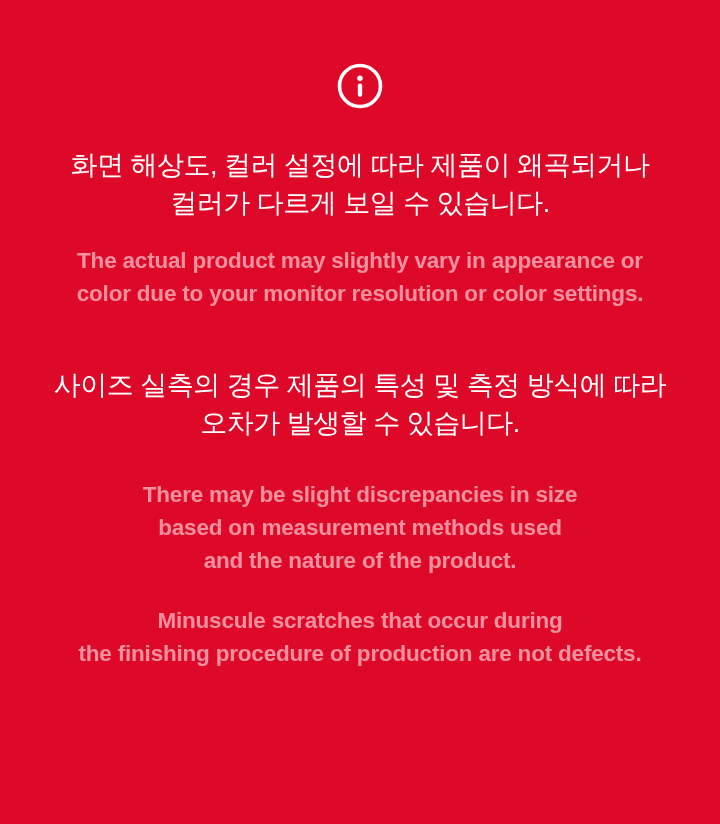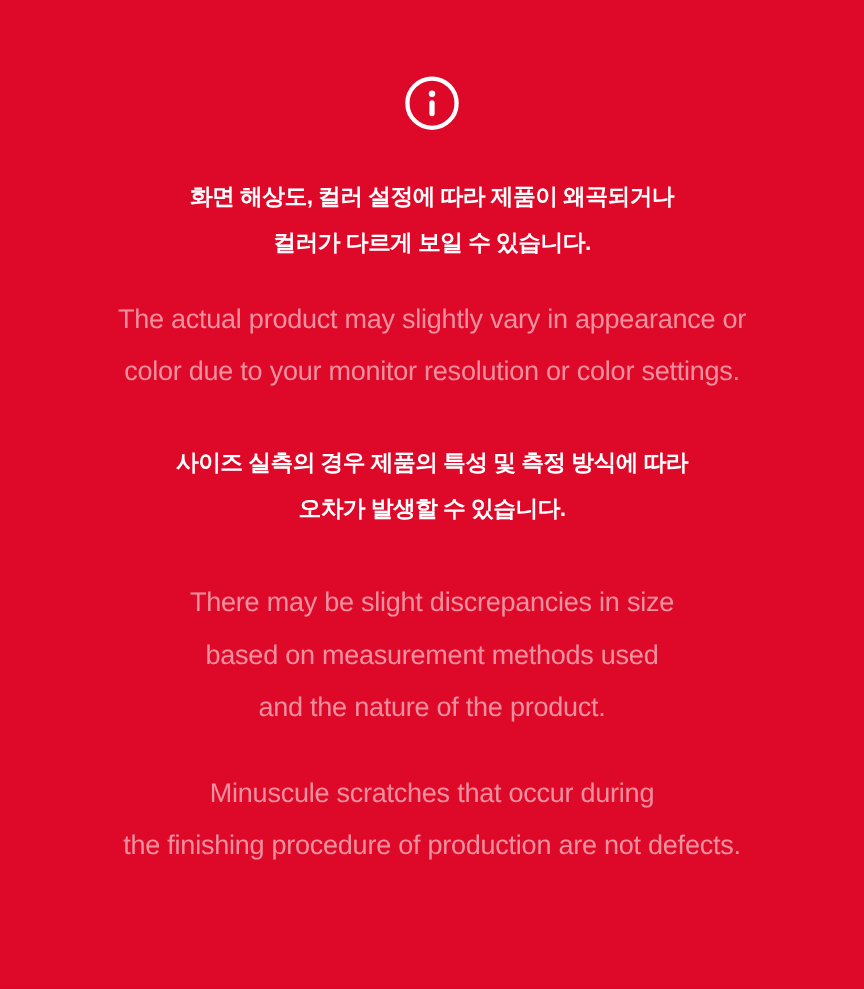--- a/index.html
+++ b/index.html
@@ -22,37 +22,37 @@
     text-align: center;
   }
   .info-icon {
     padding-top: 62px;
     display: flex;
     justify-content: center;
   }
   .info-icon svg { display: block; }
   .notice-ko {
     color: var(--ko-color);
-    font-size: 19px;
-    font-weight: 700;
+    font-size: 27px;
+    font-weight: 400;
     line-height: 38px;
     letter-spacing: -0.5px;
     white-space: pre-line;
   }
   .notice-en {
     color: var(--en-color);
     font-size: 22.5px;
-    font-weight: 400;
-    line-height: 44px;
+    font-weight: 700;
+    line-height: 33px;
     letter-spacing: -0.2px;
     white-space: pre-line;
   }
   .s1 .notice-ko { margin-top: 36px; }
   .s1 .notice-en { margin-top: 22px; }
-  .s2 .notice-ko { margin-top: 36px; }
+  .s2 .notice-ko { margin-top: 56px; }
   .s2 .notice-en { margin-top: 36px; }
   .s3 .notice-ko { margin-top: 60px; }
   .s3 .notice-en { margin-top: 27px; }
 </style>
 </head>
 <body>
 
 <div class="page">
 
   <div class="info-icon">

